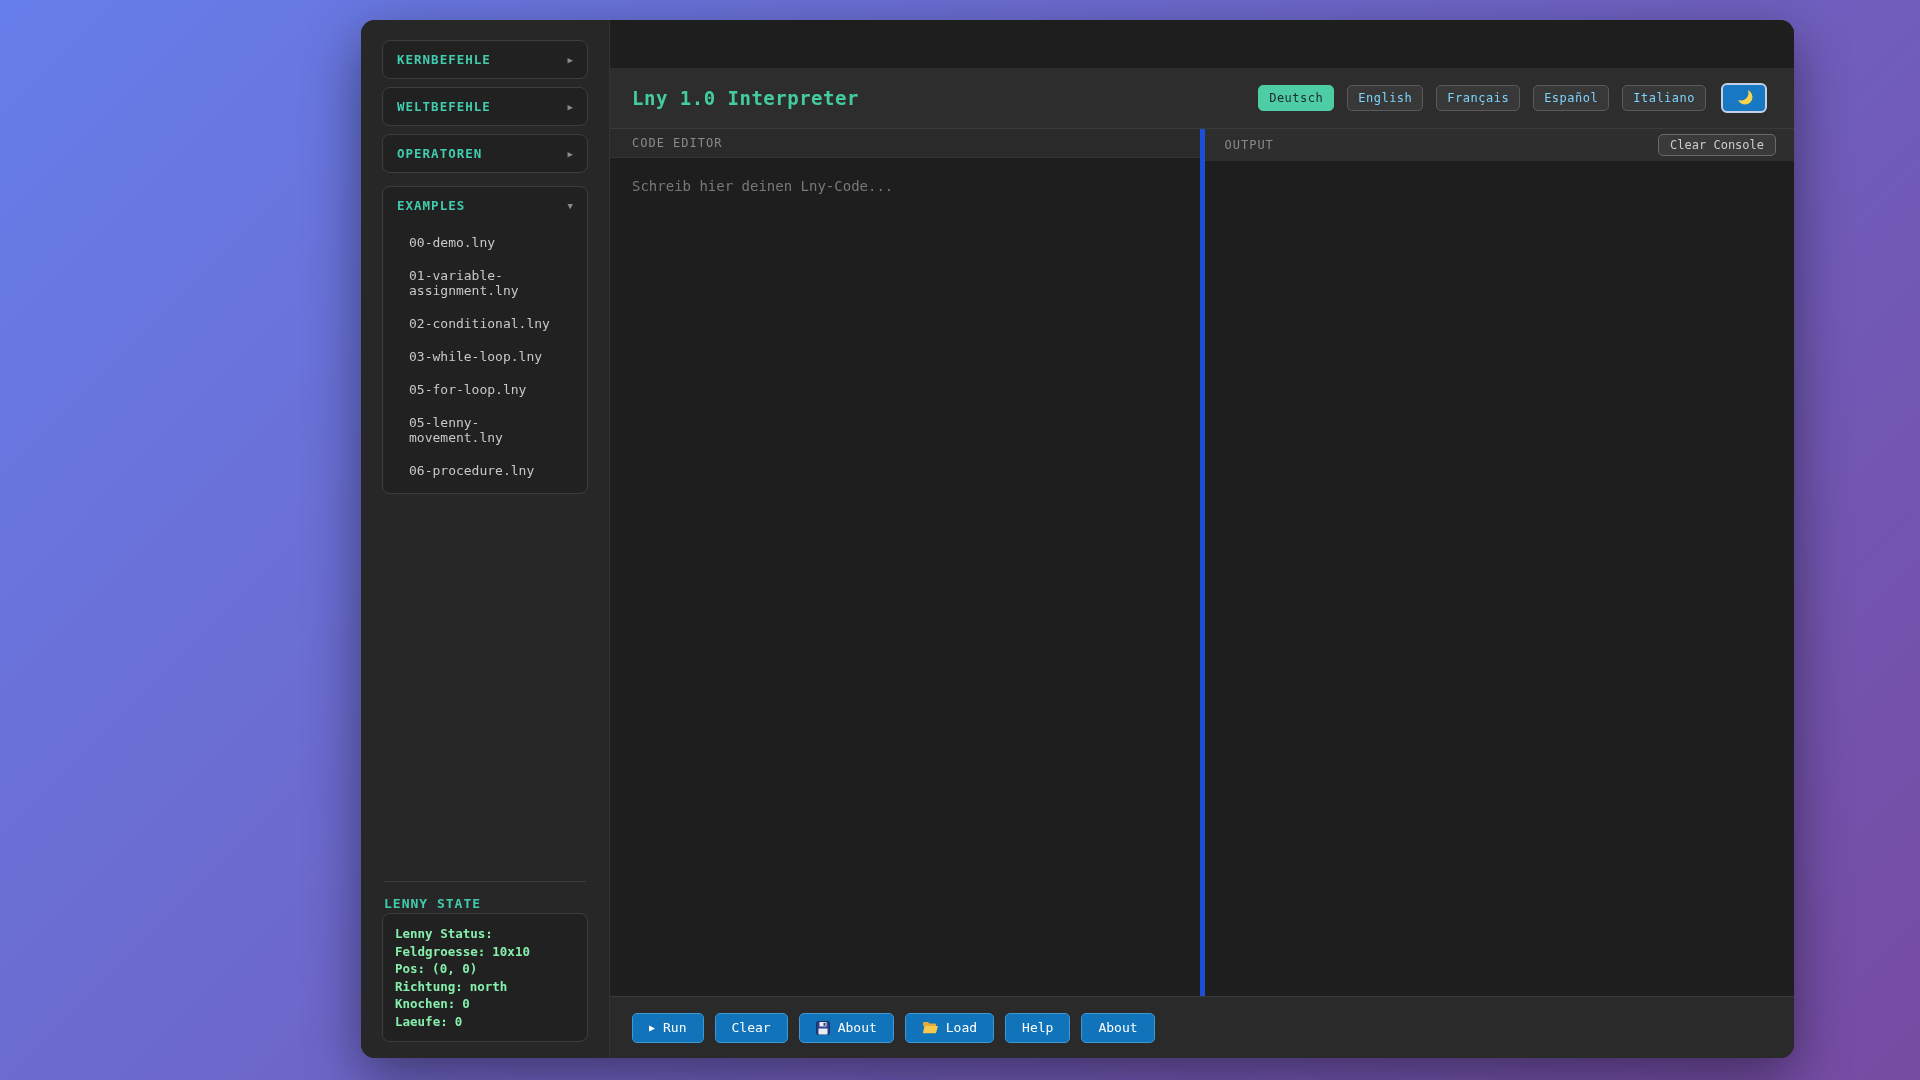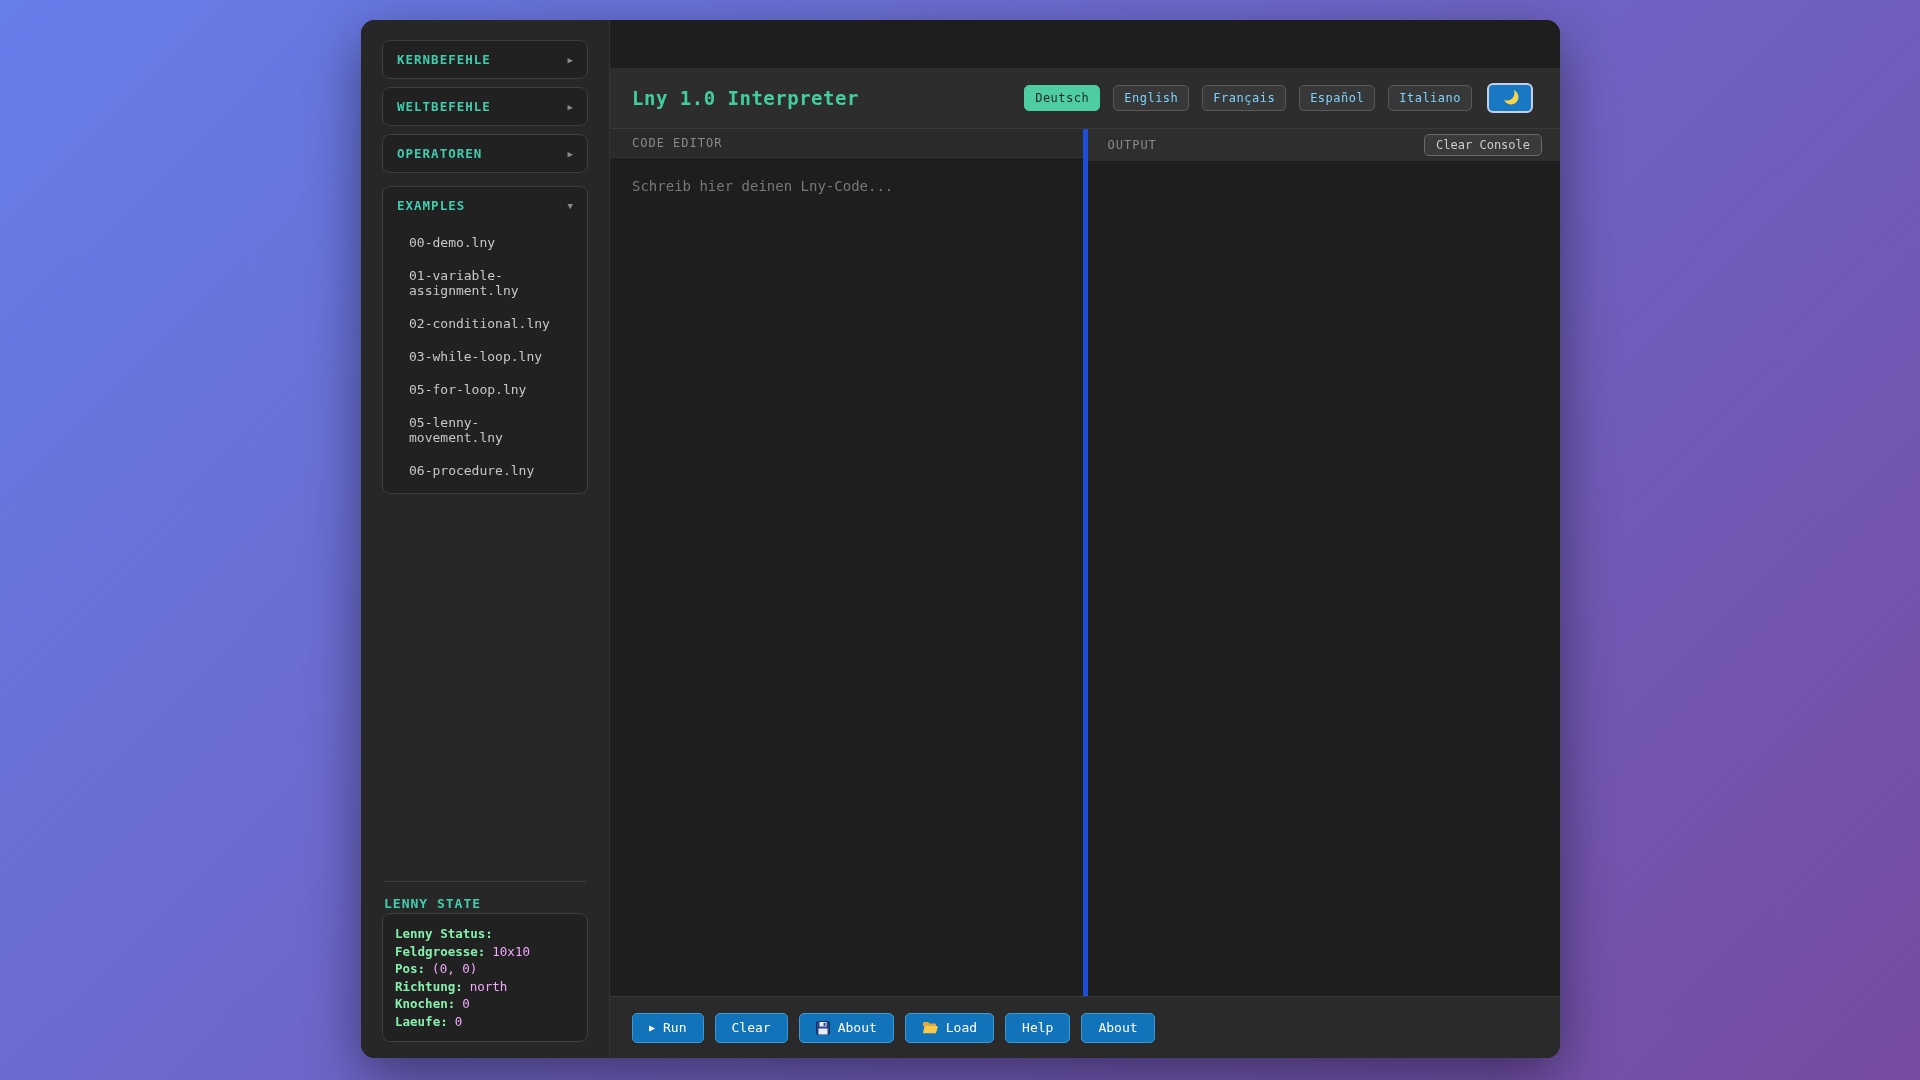--- a/index.html
+++ b/index.html
@@ -1,20 +1,20 @@
 <!DOCTYPE html>
 <html><head>
 <meta charset="utf-8">
 <style>
   * { margin:0; padding:0; box-sizing:border-box; font-family:"DejaVu Sans Mono", monospace; }
   html,body { width:1920px; height:1080px; overflow:hidden; }
   body { background:linear-gradient(135deg, #667eea 0%, #764ba2 100%); }
 
   .app-panel {
-    position:absolute; left:361px; top:20px; width:1199px; height:1038px;
+    position:absolute; left:361px; top:20px; width:1433px; height:1038px;
     background:#272727; border-radius:14px; overflow:hidden; display:flex;
     box-shadow:0 18px 55px rgba(0,0,0,0.45);
   }
 
   
   .sidebar { width:249px; min-width:249px; background:#272727; border-right:1px solid #333;
              padding:20px 21px 16px 21px; display:flex; flex-direction:column; }
   .section-box { border:1px solid #3e3e3e; border-radius:8px; background:#212121;
                  padding:11px 14px; margin-bottom:8px; }
   .section-head { display:flex; justify-content:space-between; align-items:center; cursor:pointer; }
@@ -22,21 +22,21 @@
   .section-arrow { color:#8a8a8a; font-size:9px; }
   .examples-files { padding:4px 0 4px 12px; }
   .file-item { color:#c8c8c8; font-size:13px; margin-top:18px; line-height:15px; cursor:pointer; }
 
   .sidebar-spacer { flex:1; }
   .sidebar-divider { border-top:1px solid #3e3e3e; margin:0 2px 14px 2px; }
   .state-heading { color:#42ccae; font-size:13px; font-weight:bold; letter-spacing:1px; margin-bottom:2px; padding-left:2px; }
   .state-box { border:1px solid #3e3e3e; border-radius:8px; background:#212121; padding:11px 12px; }
   .state-line { font-size:12.5px; line-height:17.5px; }
   .state-line .lbl { color:#86efac; font-weight:bold; }
-  .state-line .val { color:#f0abfc; margin-left:7px; }
+  .state-line .val { color:#86efac; margin-left:7px;font-weight:bold; }
 
   
   .main { flex:1; display:flex; flex-direction:column; background:#1e1e1e; }
   .header { height:61px; min-height:61px; background:#2d2d2d; border-bottom:1px solid #3a3a3a;
             display:flex; align-items:center; padding:0 27px 0 22px;margin-top:48px; }
   .app-title { color:#42cda1; font-size:19px; font-weight:bold; letter-spacing:0.5px; margin-right:auto; }
   .lang-btn { background:#383838; border:1px solid #5a5a5a; border-radius:5px; color:#7dd3fc;
               font-size:12px; padding:5px 10px; margin-left:13px; cursor:pointer; letter-spacing:0.5px; }
   .lang-btn.active { background:#4ecca3; border-color:#4ecca3; color:#1d2b27; }
   .theme-btn { margin-left:15px; width:46px; height:30px; background:#1878c4; border:2px solid #c6cfe8;

